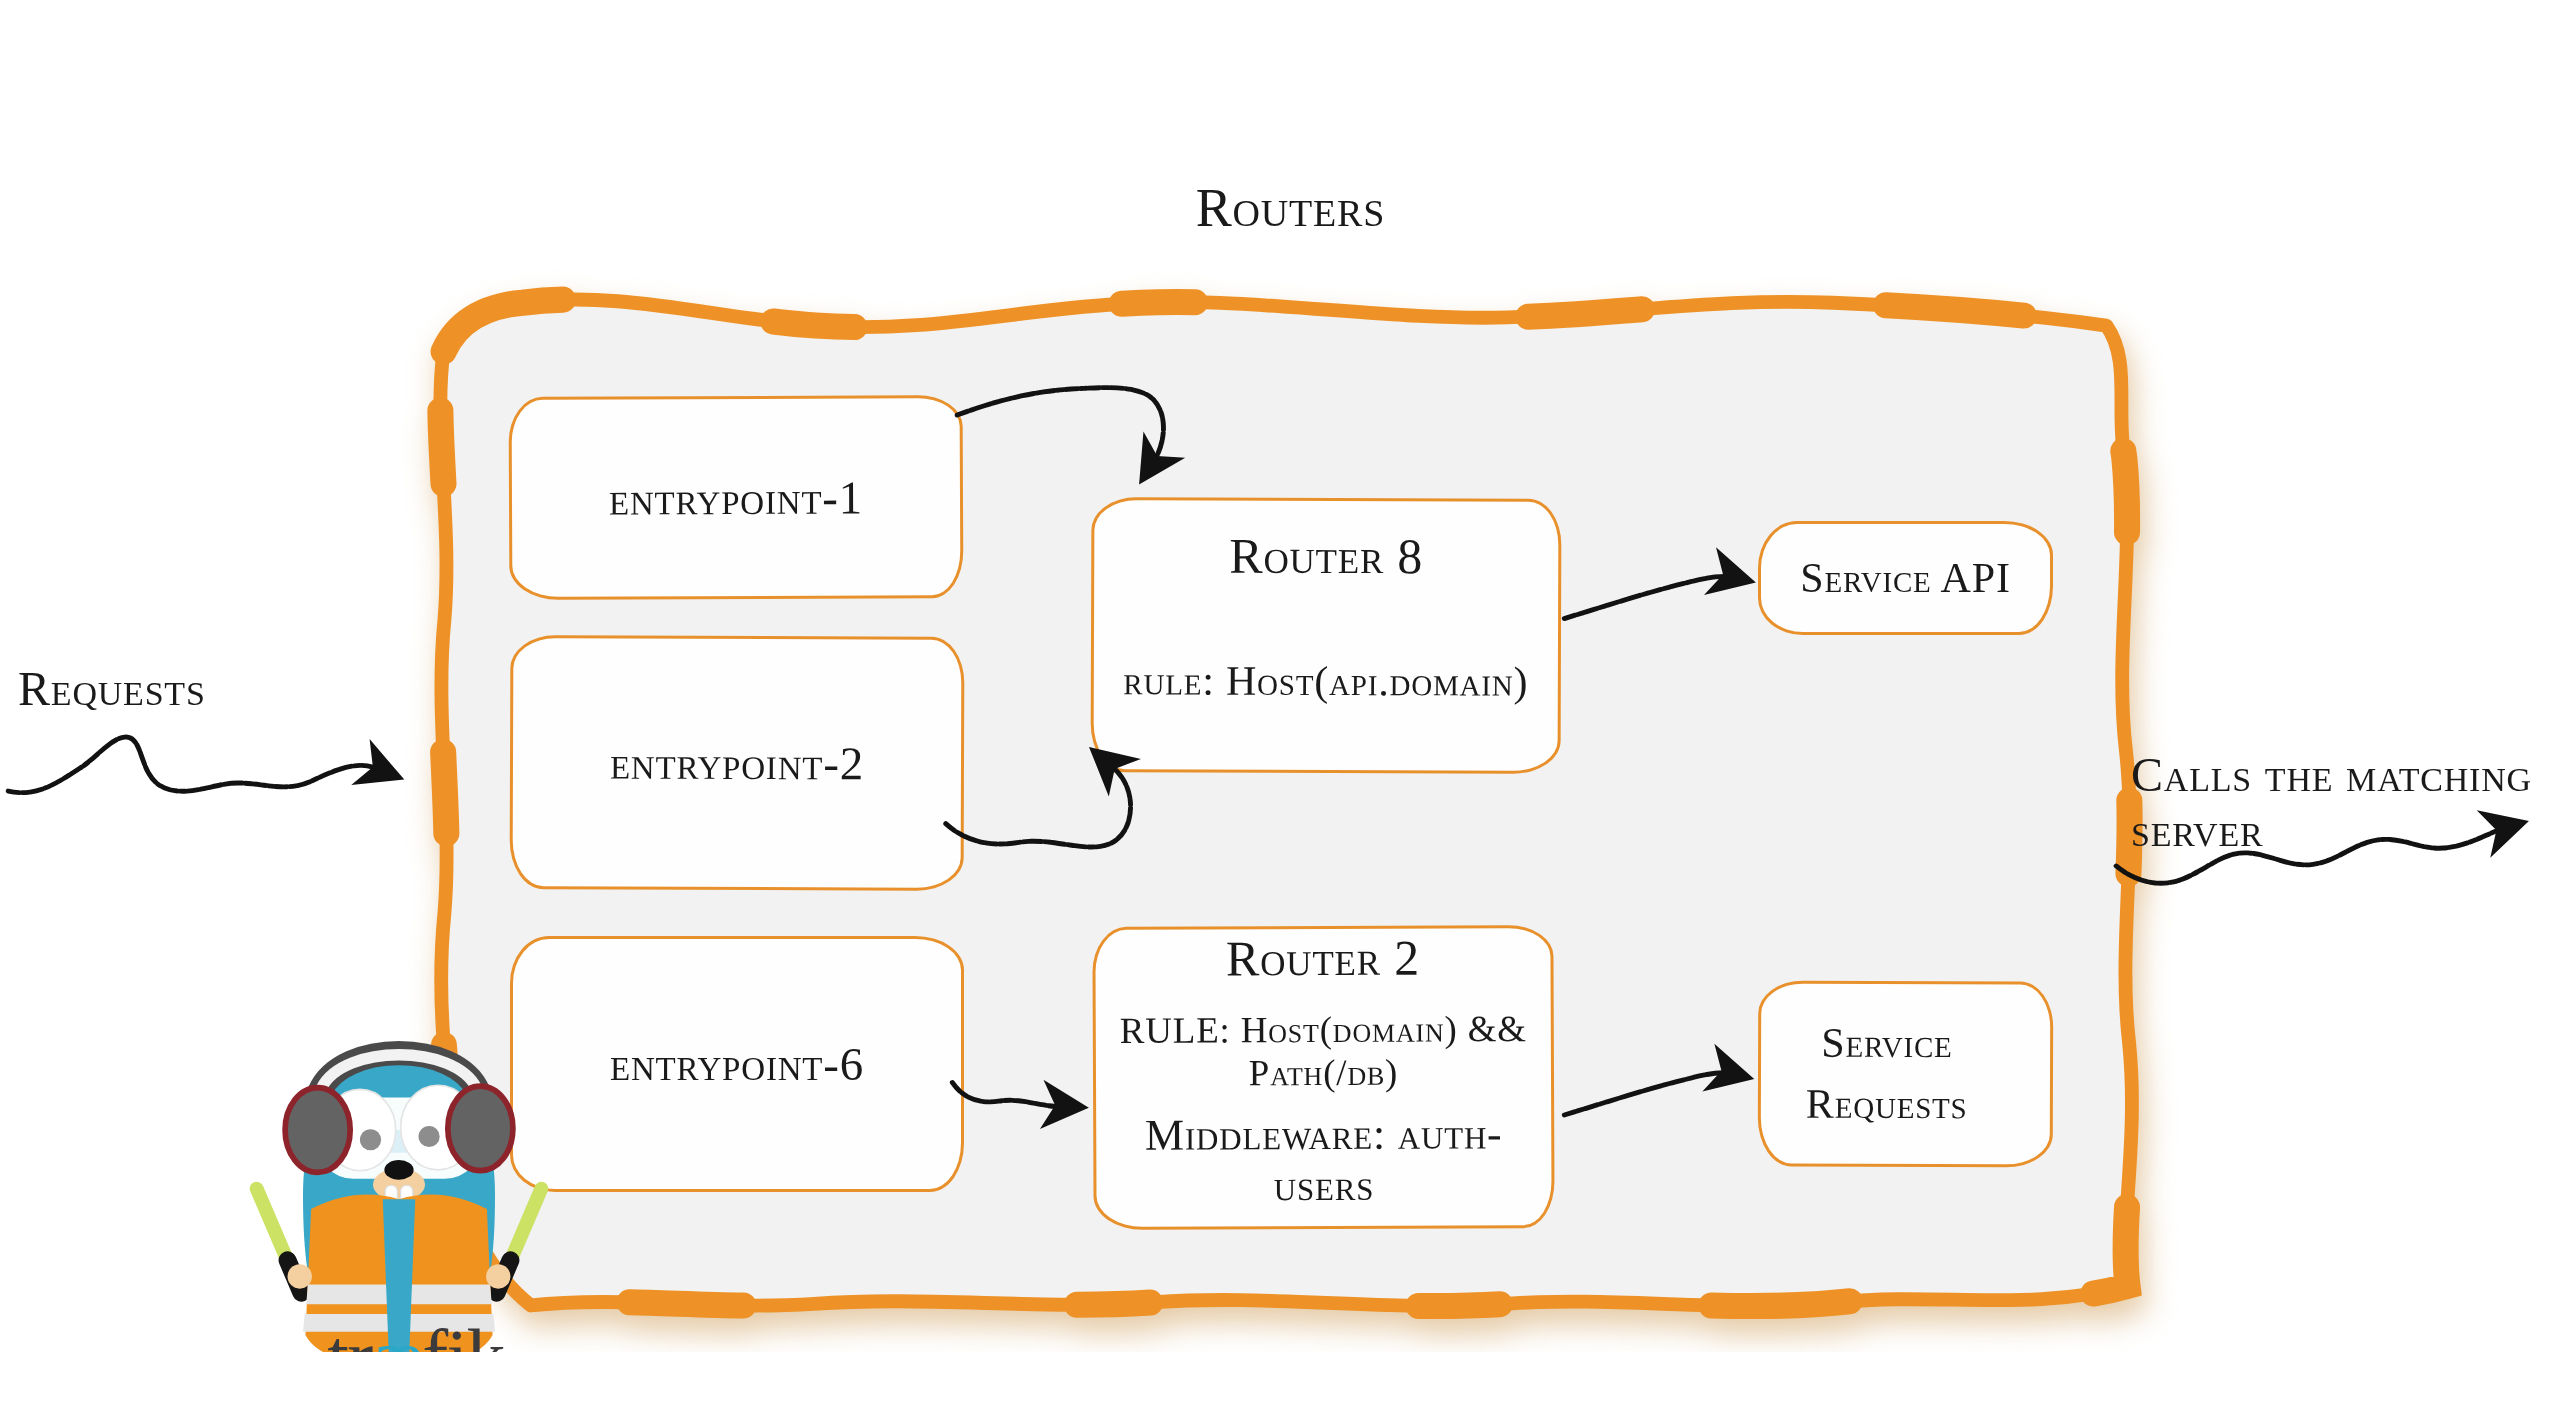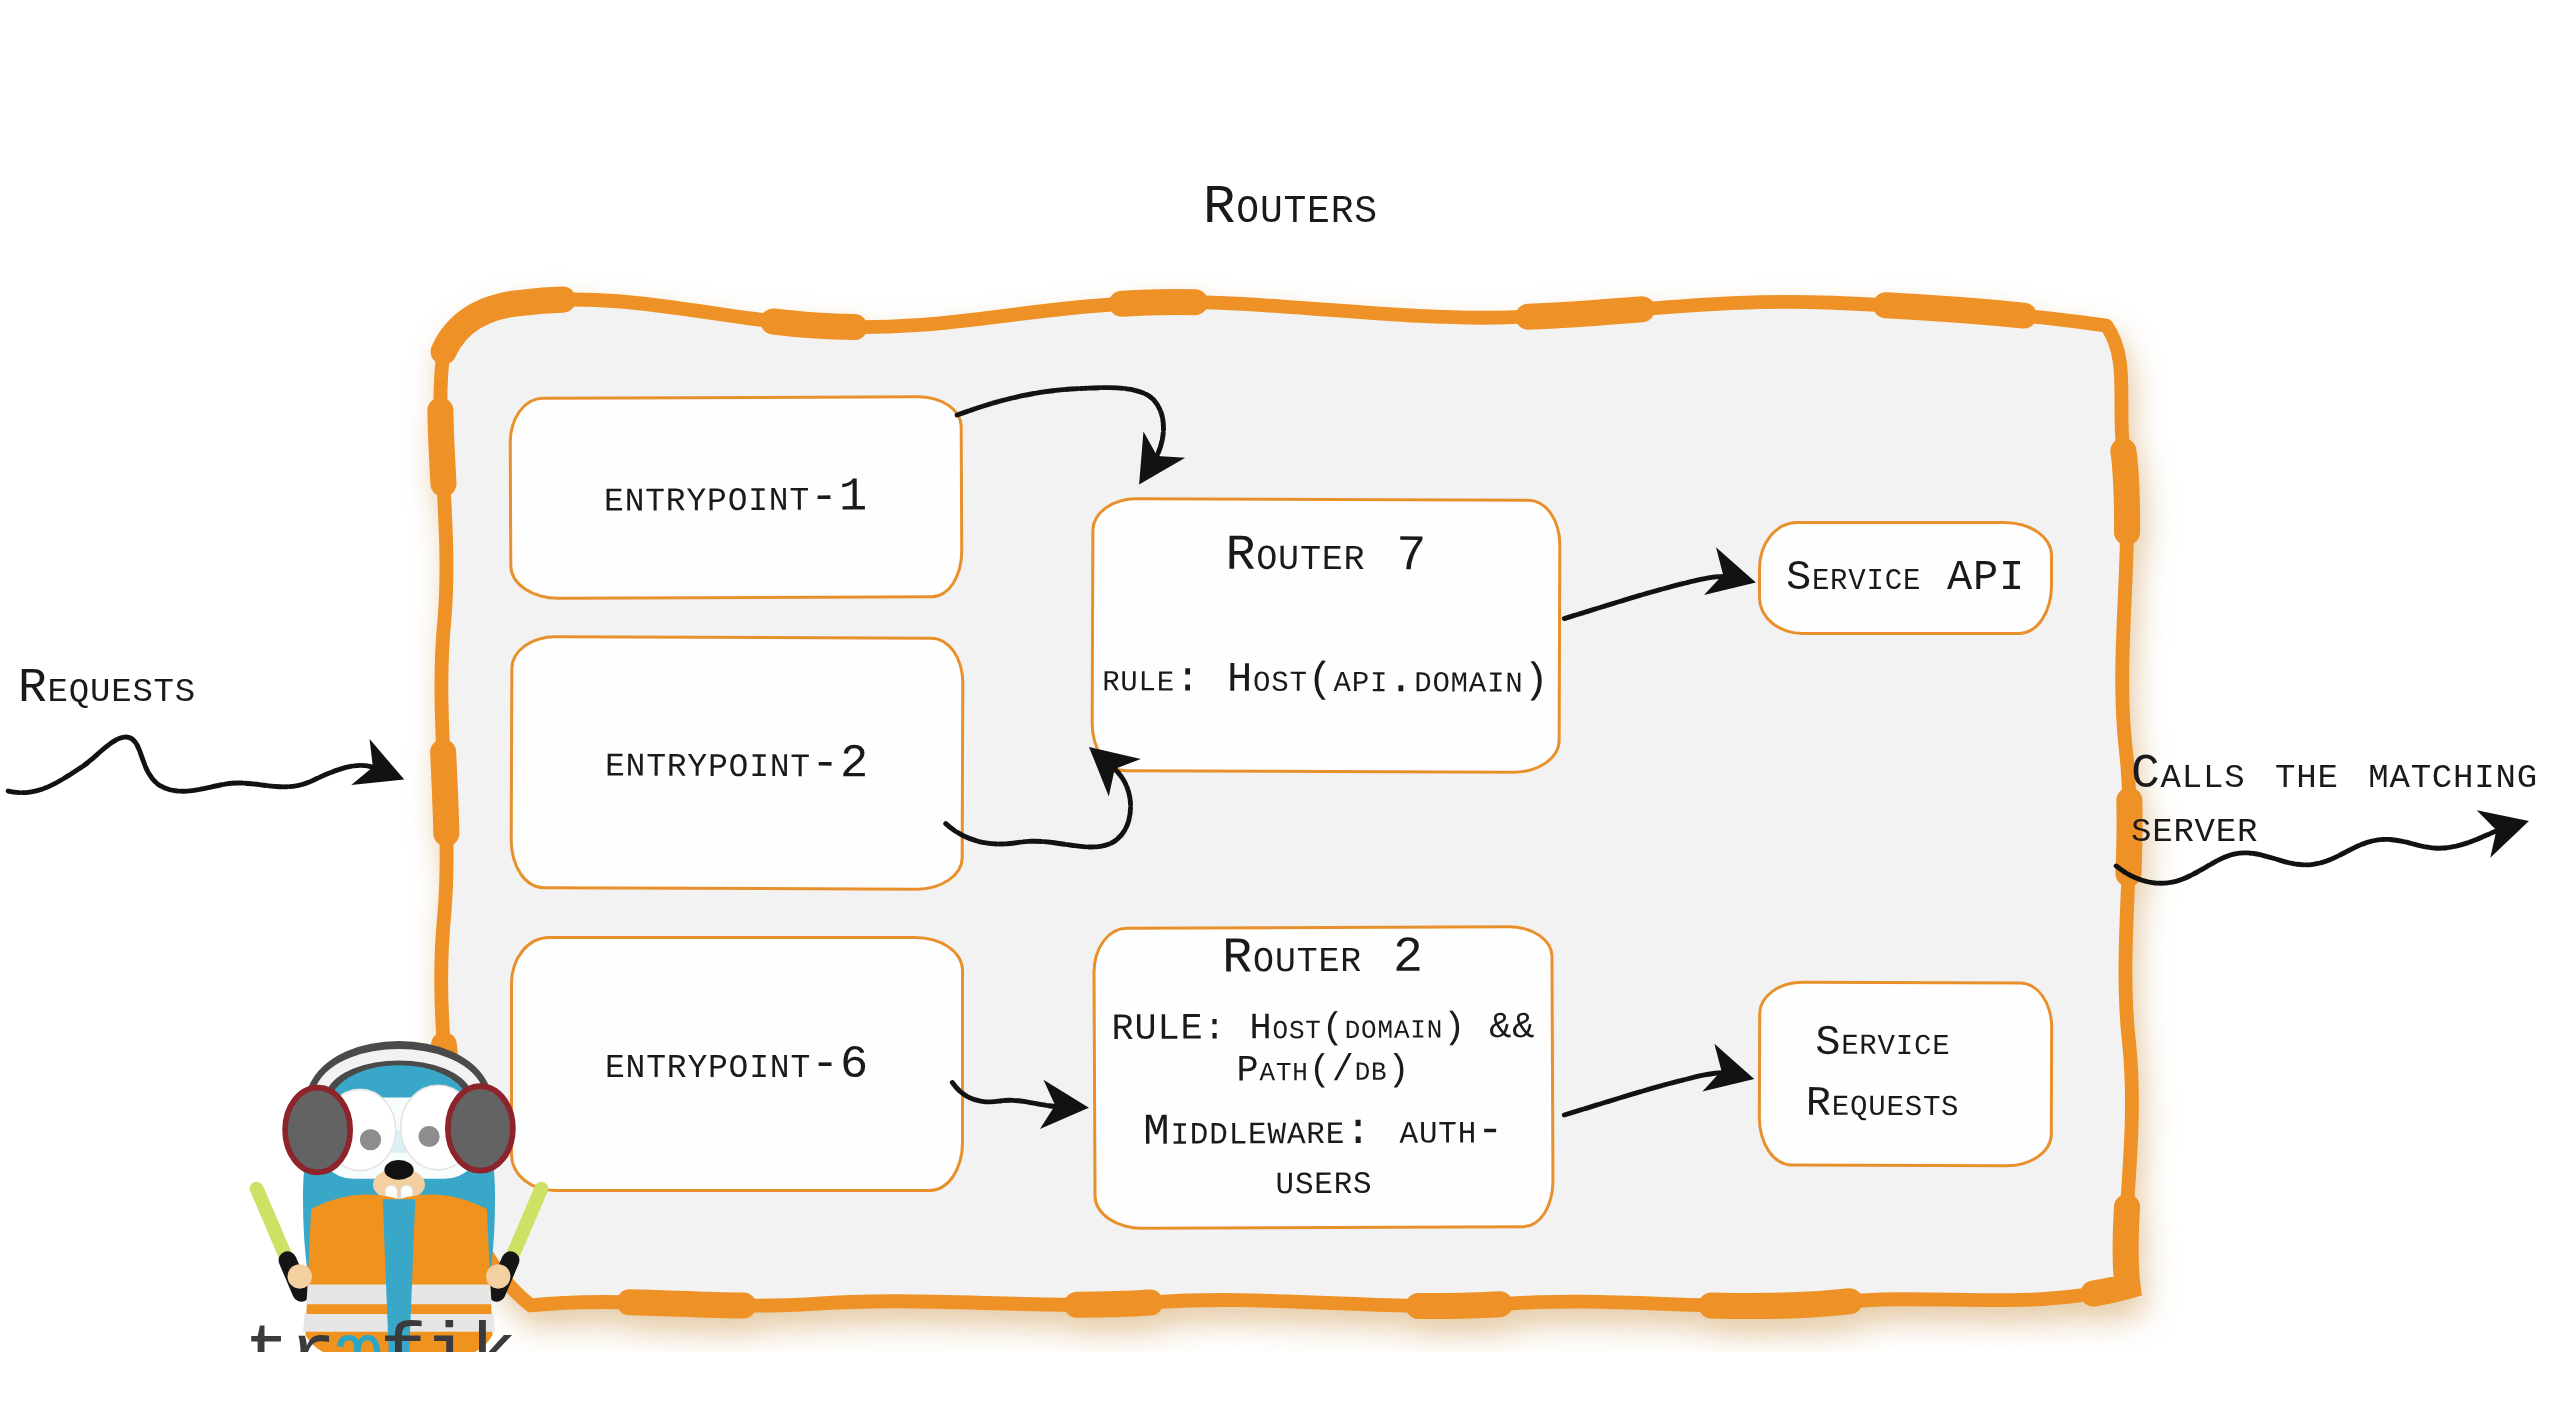--- a/index.html
+++ b/index.html
@@ -1,18 +1,18 @@
 <!DOCTYPE html>
 <html style="font-size:13px"><head>
 <meta charset="utf-8">
 <style>
   html,body{margin:0;padding:0;background:#ffffff;}
   .stage{
     position:relative;width:2576px;height:1352px;overflow:hidden;
-    font-family:Liberation Mono, monospace;color:#1a1a1a;background:#ffffff;
+    font-family:Liberation Serif, serif;color:#1a1a1a;background:#ffffff;
   }
   .sc{font-variant:small-caps;letter-spacing:0.8px;}
   .abs{position:absolute;}
   
   #container-svg{position:absolute;left:0;top:0;z-index:0;
     filter:drop-shadow(6.5px 16.3px 14.7px rgba(190,125,35,.40));}
   
   .node{
     position:absolute;z-index:2;background:#fefefe;
     border:3.3px solid #e8912c;display:flex;flex-direction:column;
@@ -102,21 +102,21 @@
 
   <div class="node wob2" style="left:510px;top:636px;width:454px;height:254px;">
     <div class="ep-label sc">entrypoint-2</div>
   </div>
 
   <div class="node wob3" style="left:510px;top:936px;width:454px;height:256px;">
     <div class="ep-label sc">entrypoint-6</div>
   </div>
 
   <div class="node wob2" style="left:1091px;top:498px;width:470px;height:275px;justify-content:flex-start;">
-    <div class="router-title sc" style="margin-top:26px;">Router 7</div>
+    <div class="router-title sc" style="margin-top:26px;">Router 8</div>
     <div class="router-rule sc" style="margin-top:72px;">rule: Host(api.domain)</div>
   </div>
 
   <div class="node wob1" style="left:1093px;top:926px;width:461px;height:303px;justify-content:flex-start;">
     <div class="router-title sc" style="">Router 2</div>
     <div class="router-rule-sm sc" style="margin-top:21px;">RULE: Host(domain) &amp;&amp; Path(/db)</div>
     <div class="router-mw sc" style="margin-top:14.7px;">Middleware: auth-users</div>
   </div>
 
   <div class="node wob3" style="left:1758px;top:521px;width:295px;height:114px;">

